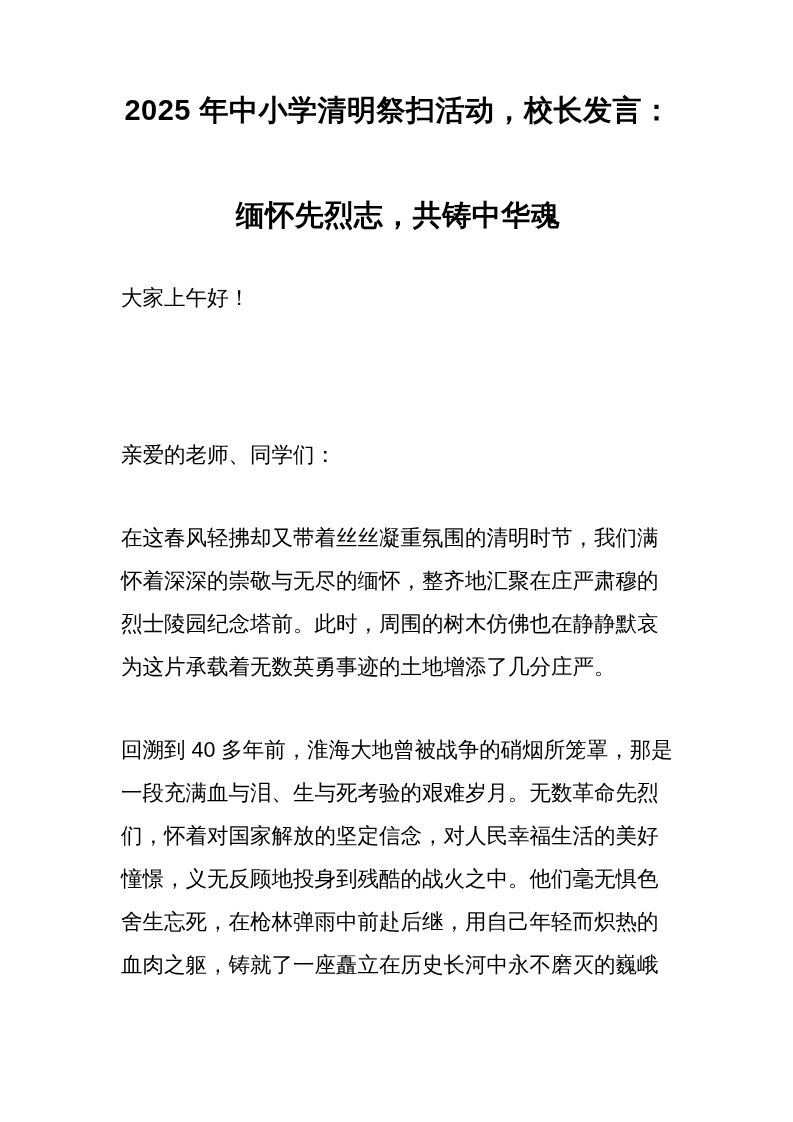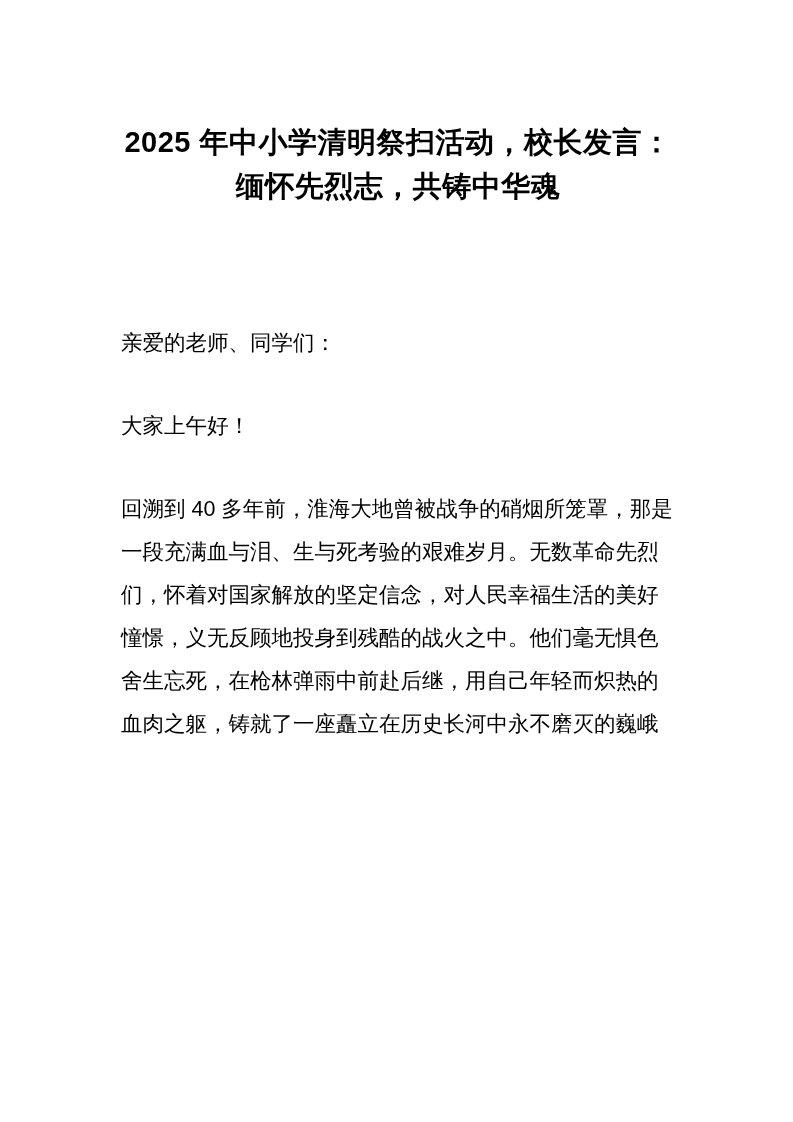--- a/index.html
+++ b/index.html
@@ -14,31 +14,32 @@
     height: 1122px;
     margin: 0 auto;
     background: #ffffff;
     color: #000000;
     font-family: "Liberation Sans", "DejaVu Sans", sans-serif;
     overflow: hidden;
     box-sizing: border-box;
   }
   .content {
     box-sizing: border-box;
-    padding: 120px 118px 0 121px;
+    padding: 88px 118px 0 121px;
   }
   .doc-title {
     font-size: 29px;
     font-weight: bold;
     text-align: center;
     line-height: 44px;
     letter-spacing: 0.5px;
     white-space: pre-line;
   }
   .doc-title.second {
+    margin-top: 61px;
   }
   .body-text {
     font-size: 21.5px;
     line-height: 43px;
     text-align: left;
     white-space: pre-line;
     letter-spacing: 0;
   }
   .salutation {
     margin-top: 114px;
@@ -50,24 +51,28 @@
 </head>
 <body>
 
 <div class="page">
   <div class="content">
 
     <div class="doc-title first">2025 年中小学清明祭扫活动，校长发言：</div>
 
     <div class="doc-title second">缅怀先烈志，共铸中华魂</div>
 
+    <div class="body-text block-gap">大家上午好！</div>
+
     <div class="body-text salutation">亲爱的老师、同学们：</div>
 
-    <div class="body-text block-gap">大家上午好！</div>
-
+    <div class="body-text block-gap">在这春风轻拂却又带着丝丝凝重氛围的清明时节，我们满
+怀着深深的崇敬与无尽的缅怀，整齐地汇聚在庄严肃穆的
+烈士陵园纪念塔前。此时，周围的树木仿佛也在静静默哀
+为这片承载着无数英勇事迹的土地增添了几分庄严。</div>
 
     <div class="body-text block-gap">回溯到 40 多年前，淮海大地曾被战争的硝烟所笼罩，那是
 一段充满血与泪、生与死考验的艰难岁月。无数革命先烈
 们，怀着对国家解放的坚定信念，对人民幸福生活的美好
 憧憬，义无反顾地投身到残酷的战火之中。他们毫无惧色
 舍生忘死，在枪林弹雨中前赴后继，用自己年轻而炽热的
 血肉之躯，铸就了一座矗立在历史长河中永不磨灭的巍峨</div>
 
   </div>
 </div>

